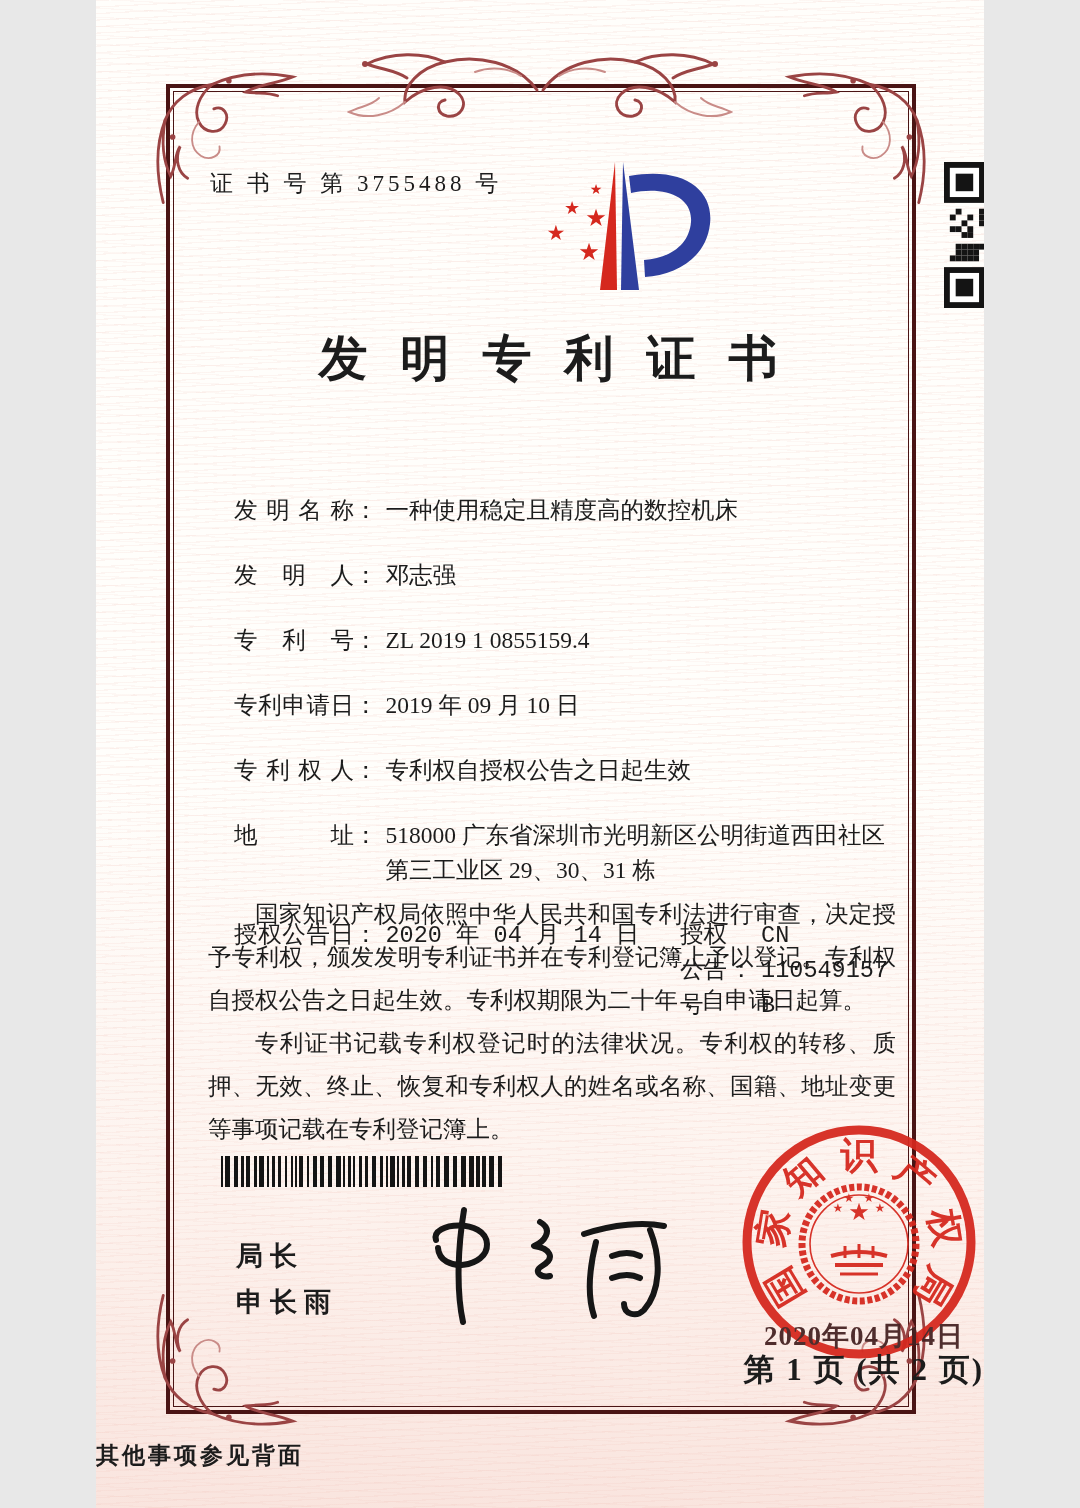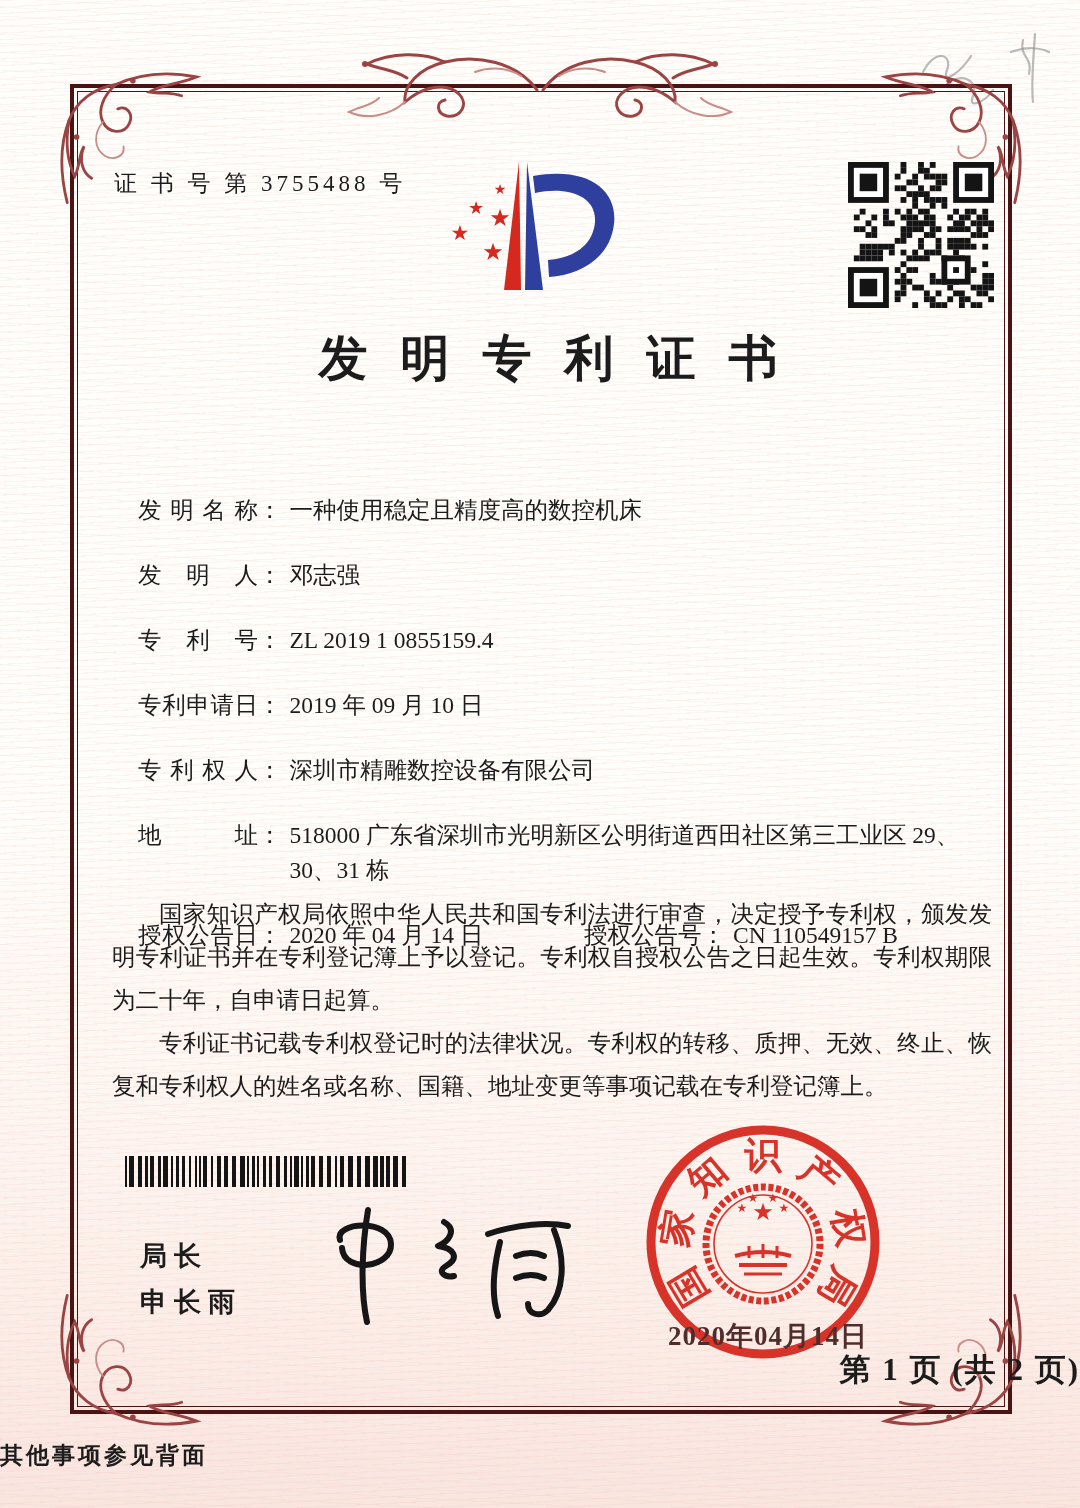--- a/index.html
+++ b/index.html
@@ -6,21 +6,21 @@
     --seal-red:#d5281e;
     --logo-red:#d5281e;
     --logo-blue:#2f3f9e;
     --border-maroon:#4a1414;
     --ornament:#9a4444;
     --ink:#1c1c1c;
   }
   *{margin:0;padding:0;box-sizing:border-box;}
   body{background:#e8e8e8;font-family:"Liberation Serif","DejaVu Serif",serif;color:var(--ink);}
   .page{
-    position:relative;width:1080px;height:1508px;margin:0 auto;
+    position:relative;width:888px;height:1508px;margin:0 auto;
     background:#fffefb;overflow:hidden;
   }
   
   .page::before{
     content:"";position:absolute;inset:0;pointer-events:none;
     background:
       linear-gradient(180deg, rgba(255,240,236,0) 52%, rgba(246,205,194,0.22) 78%, rgba(241,190,179,0.40) 100%),
       repeating-linear-gradient(177deg, rgba(236,178,168,0.13) 0 1.2px, rgba(255,255,255,0) 1.2px 6.5px),
       repeating-linear-gradient(183deg, rgba(236,178,168,0.09) 0 1.2px, rgba(255,255,255,0) 1.2px 9px);
   }
@@ -46,21 +46,21 @@
     position:absolute;left:0;right:0;top:326px;text-align:center;
     font-size:49px;font-weight:700;letter-spacing:33px;text-indent:33px;margin-left:16px;
   }
   
   .fields{position:absolute;left:138px;top:452px;right:96px;font-size:23.5px;line-height:35px;margin-top:41px;}
   .field-row{display:flex;align-items:flex-start;margin-bottom:30px;}
   .f-label{display:inline-block;width:120px;text-align:justify;text-align-last:justify;flex:0 0 120px;}
   .f-colon{flex:0 0 auto;margin-right:8px;}
   .f-value{flex:1 1 auto;}
   .field-row-split{display:flex;}
-  .fg{display:flex;align-items:flex-start;}
+  .fg{display:flex;align-items:center;font-family:Liberation Mono, monospace;}
   .fg-left{flex:0 0 446px;}
   
   .body-text{position:absolute;left:112px;top:893px;right:88px;font-size:23.5px;line-height:43px;text-align:justify;}
   .body-text p{text-indent:2em;}
   
   .barcode{position:absolute;left:125px;top:1156px;width:287px;height:31px;}
   
   .sig-title{position:absolute;left:140px;top:1238px;font-size:27px;letter-spacing:7px;font-weight:600;font-family:"Liberation Sans","DejaVu Sans",sans-serif;}
   .sig-name{position:absolute;left:140px;top:1284px;font-size:27px;letter-spacing:7px;font-weight:600;font-family:Liberation Sans, sans-serif;}
   .signature{position:absolute;left:296px;top:1198px;width:292px;height:132px;}
@@ -401,21 +401,21 @@
         <span class="f-value">ZL 2019 1 0855159.4</span>
     </div>
     <div class="field-row">
       <span class="f-label">专利申请日</span>
         <span class="f-colon">：</span>
         <span class="f-value">2019 年 09 月 10 日</span>
     </div>
     <div class="field-row">
       <span class="f-label">专利权人</span>
         <span class="f-colon">：</span>
-        <span class="f-value">深圳市精雕数控设备有限公司</span>
+        <span class="f-value">专利权自授权公告之日起生效</span>
     </div>
     <div class="field-row">
       <span class="f-label">地址</span>
         <span class="f-colon">：</span>
         <span class="f-value">518000 广东省深圳市光明新区公明街道西田社区第三工业区 29、30、31 栋</span>
     </div>
     <div class="field-row field-row-split">
       <span class="fg fg-left">
         <span class="f-label">授权公告日</span>
           <span class="f-colon">：</span>

